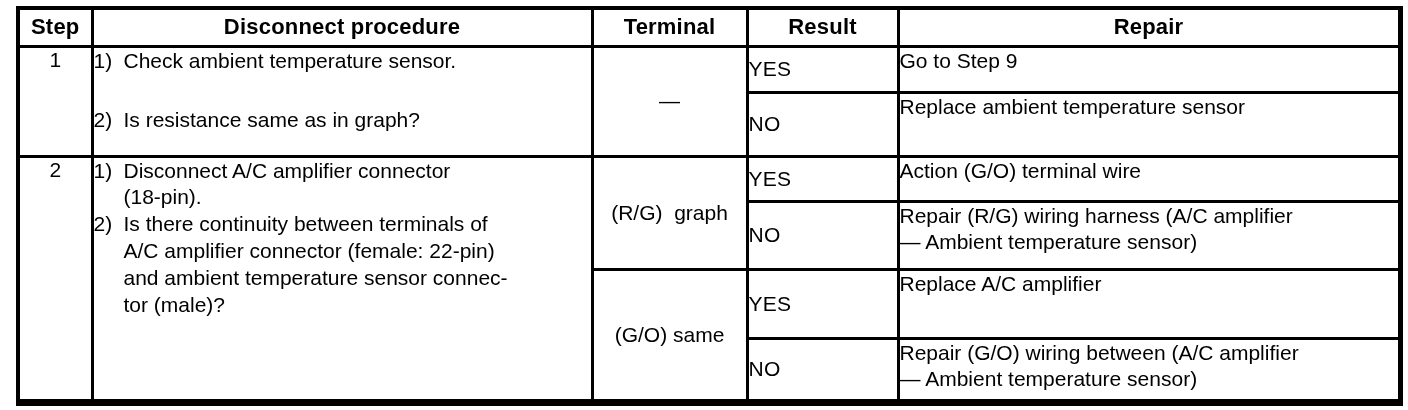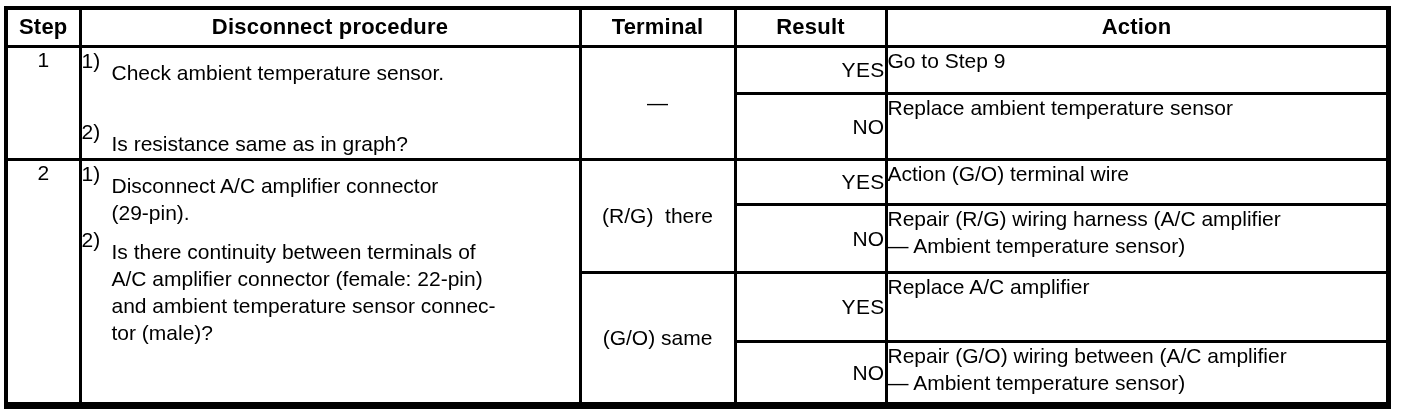--- a/index.html
+++ b/index.html
@@ -10,21 +10,21 @@
   body {
     width: 1408px;
     height: 410px;
     position: relative;
     font-family: "Liberation Sans", sans-serif;
     color: #000;
     overflow: hidden;
   }
   .doc-table {
     position: absolute;
-    left: 4px;
+    left: 16px;
     top: 6px;
     border-collapse: collapse;
     table-layout: fixed;
     width: 1382px;
     border: 4px solid #000;
     border-right-width: 5px;
     border-bottom-width: 7px;
     background: #fff;
   }
   .doc-table td, .doc-table th {
@@ -51,32 +51,31 @@
   }
   .proc-item {
     display: flex;
     line-height: 1.28;
   }
   .proc-item .marker {
     flex: 0 0 30px;
   }
   .proc-item .ptext {
     white-space: pre-line;
-    margin-top: 12px;
   }
   .spaced .proc-item + .proc-item {
     margin-top: 33px;
   }
   .term-cell {
     text-align: center;
     vertical-align: middle;
     white-space: pre-wrap;
   }
   .result-cell {
-    text-align: right;
+    text-align: left;
     vertical-align: middle;
     letter-spacing: 0.3px;
   }
   .action-cell {
     vertical-align: top;
     padding: 6px 10px 0 11px;
     white-space: pre-line;
     line-height: 1.28;
   }
 </style>
@@ -91,21 +90,21 @@
     <col style="width:151px">
     <col style="width:502px">
   </colgroup>
 
   <tbody>
       <tr style="height:38px">
     <th>Step</th>
     <th>Disconnect procedure</th>
     <th>Terminal</th>
     <th>Result</th>
-    <th>Action</th>
+    <th>Repair</th>
   </tr>
 
   <tr style="height:46px">
     <td class="step-cell" rowspan="2">1</td>
     <td class="proc-cell spaced" rowspan="2">
       <div class="proc-item">
         <span class="marker">1)</span>
         <span class="ptext">Check ambient temperature sensor.</span>
       </div>
       <div class="proc-item">
@@ -121,31 +120,31 @@
     <td class="result-cell">NO</td>
     <td class="action-cell">Replace ambient temperature sensor</td>
   </tr>
 
   <tr style="height:45px">
     <td class="step-cell" rowspan="4">2</td>
     <td class="proc-cell" rowspan="4">
       <div class="proc-item">
         <span class="marker">1)</span>
         <span class="ptext">Disconnect A/C amplifier connector
-(29-pin).</span>
+(18-pin).</span>
       </div>
       <div class="proc-item">
         <span class="marker">2)</span>
         <span class="ptext">Is there continuity between terminals of
 A/C amplifier connector (female: 22-pin)
 and ambient temperature sensor connec-
 tor (male)?</span>
       </div>
     </td>
-    <td class="term-cell" rowspan="2">(R/G)  there</td>
+    <td class="term-cell" rowspan="2">(R/G)  graph</td>
     <td class="result-cell">YES</td>
     <td class="action-cell">Action (G/O) terminal wire</td>
   </tr>
   <tr style="height:68px">
     <td class="result-cell">NO</td>
     <td class="action-cell">Repair (R/G) wiring harness (A/C amplifier
 — Ambient temperature sensor)</td>
   </tr>
   <tr style="height:69px">
     <td class="term-cell" rowspan="2">(G/O) same</td>

